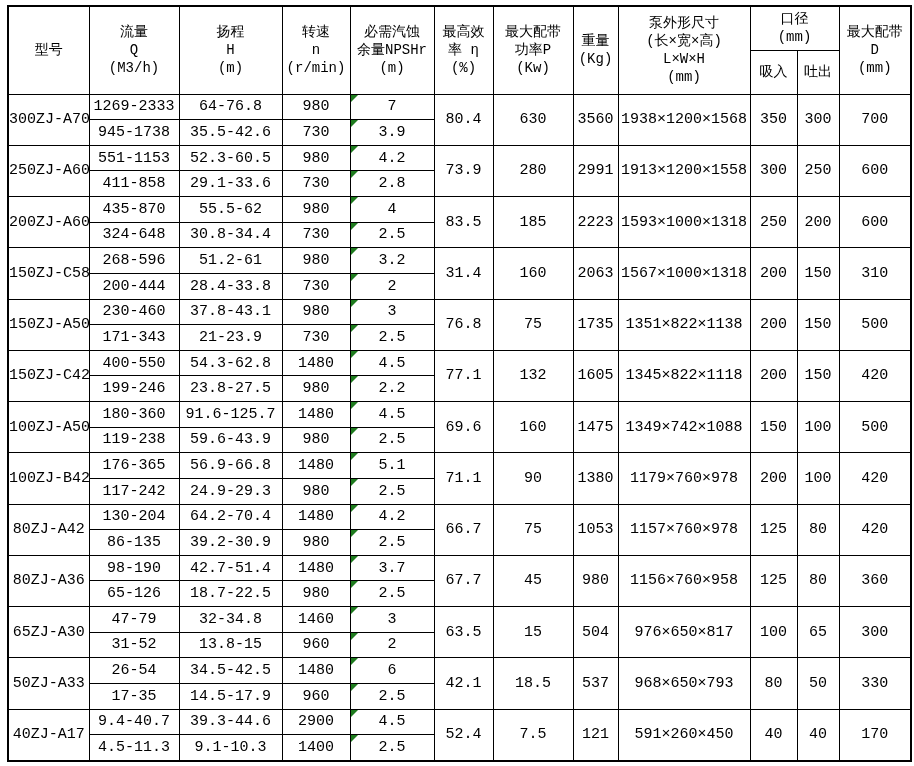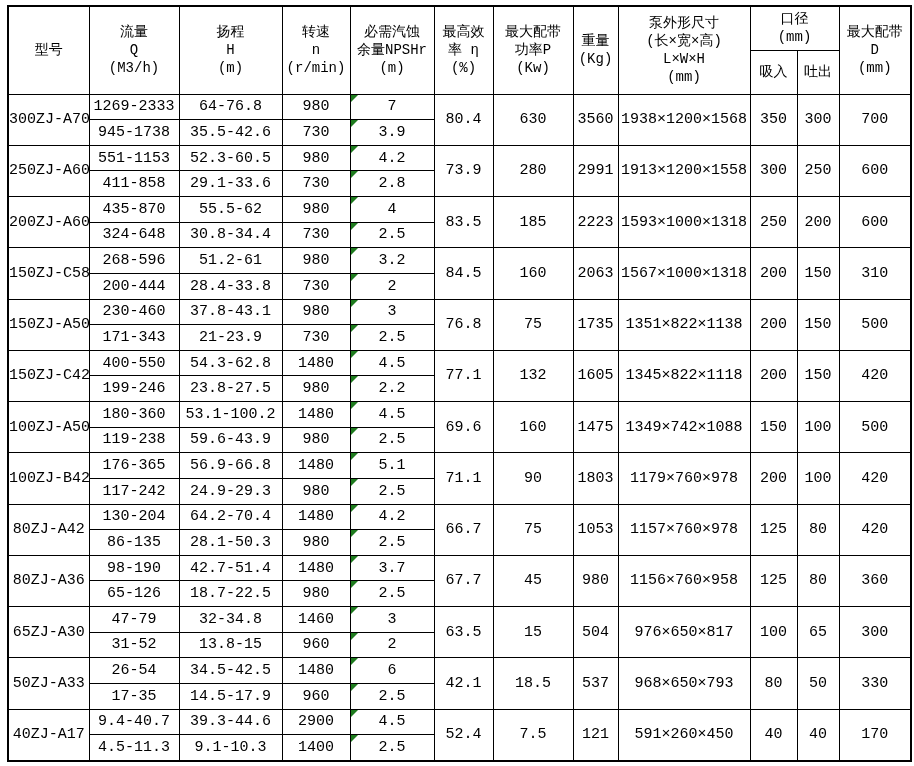--- a/index.html
+++ b/index.html
@@ -172,21 +172,21 @@
     <td>730</td>
     <td class="npsh"><span class="tri"></span><span>2.5</span></td>
   </tr>
 
   <tr>
     <td rowspan="2">150ZJ-C58</td>
     <td>268-596</td>
     <td>51.2-61</td>
     <td>980</td>
     <td class="npsh"><span class="tri"></span><span>3.2</span></td>
-    <td rowspan="2">84.5</td>
+    <td rowspan="2">31.4</td>
     <td rowspan="2">160</td>
     <td rowspan="2">2063</td>
     <td rowspan="2">1567×1000×1318</td>
     <td rowspan="2">200</td>
     <td rowspan="2">150</td>
     <td rowspan="2">310</td>
   </tr>
   <tr>
     <td>200-444</td>
     <td>28.4-33.8</td>
@@ -232,21 +232,21 @@
   <tr>
     <td>199-246</td>
     <td>23.8-27.5</td>
     <td>980</td>
     <td class="npsh"><span class="tri"></span><span>2.2</span></td>
   </tr>
 
   <tr>
     <td rowspan="2">100ZJ-A50</td>
     <td>180-360</td>
-    <td>53.1-100.2</td>
+    <td>91.6-125.7</td>
     <td>1480</td>
     <td class="npsh"><span class="tri"></span><span>4.5</span></td>
     <td rowspan="2">69.6</td>
     <td rowspan="2">160</td>
     <td rowspan="2">1475</td>
     <td rowspan="2">1349×742×1088</td>
     <td rowspan="2">150</td>
     <td rowspan="2">100</td>
     <td rowspan="2">500</td>
   </tr>
@@ -258,21 +258,21 @@
   </tr>
 
   <tr>
     <td rowspan="2">100ZJ-B42</td>
     <td>176-365</td>
     <td>56.9-66.8</td>
     <td>1480</td>
     <td class="npsh"><span class="tri"></span><span>5.1</span></td>
     <td rowspan="2">71.1</td>
     <td rowspan="2">90</td>
-    <td rowspan="2">1803</td>
+    <td rowspan="2">1380</td>
     <td rowspan="2">1179×760×978</td>
     <td rowspan="2">200</td>
     <td rowspan="2">100</td>
     <td rowspan="2">420</td>
   </tr>
   <tr>
     <td>117-242</td>
     <td>24.9-29.3</td>
     <td>980</td>
     <td class="npsh"><span class="tri"></span><span>2.5</span></td>
@@ -287,21 +287,21 @@
     <td rowspan="2">66.7</td>
     <td rowspan="2">75</td>
     <td rowspan="2">1053</td>
     <td rowspan="2">1157×760×978</td>
     <td rowspan="2">125</td>
     <td rowspan="2">80</td>
     <td rowspan="2">420</td>
   </tr>
   <tr>
     <td>86-135</td>
-    <td>28.1-50.3</td>
+    <td>39.2-30.9</td>
     <td>980</td>
     <td class="npsh"><span class="tri"></span><span>2.5</span></td>
   </tr>
 
   <tr>
     <td rowspan="2">80ZJ-A36</td>
     <td>98-190</td>
     <td>42.7-51.4</td>
     <td>1480</td>
     <td class="npsh"><span class="tri"></span><span>3.7</span></td>

